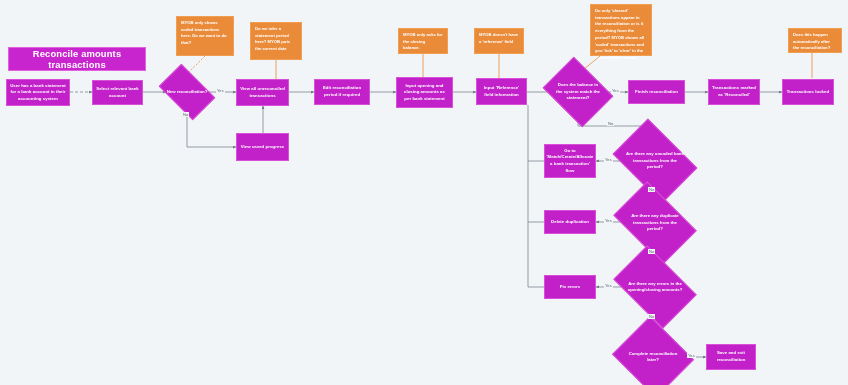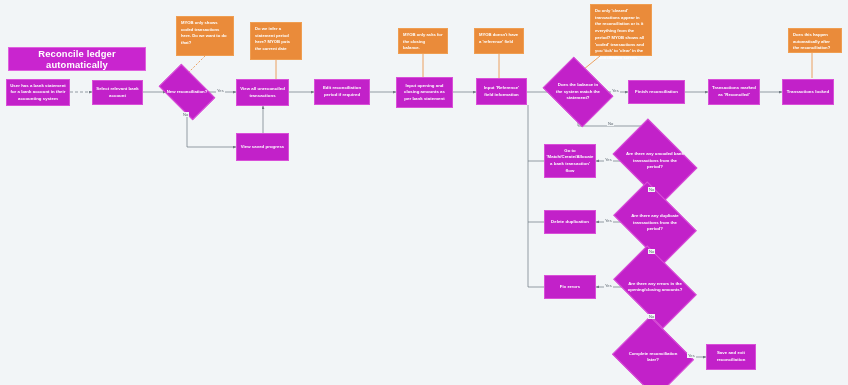--- a/index.html
+++ b/index.html
@@ -122,21 +122,21 @@
 
       <path d="M677,357 L706,357" marker-end="url(#ah)"></path>
 
       <path d="M544,161 L528,161 L528,222"></path>
       <path d="M544,222 L528,222"></path>
       <path d="M528,222 L528,287 L544,287"></path>
       <path d="M528,161 L528,110 L528,105"></path>
     </g>
   </svg>
 
-  <div class="node title" style="left:8px;top:47px;width:138px;height:24px;">Reconcile ledger automatically</div>
+  <div class="node title" style="left:8px;top:47px;width:138px;height:24px;">Reconcile amounts transactions</div>
 
   <div class="node note" style="left:176px;top:16px;width:58px;height:40px;">MYOB only shows coded transactions here. Do we want to do that?</div>
   <div class="node note" style="left:250px;top:22px;width:52px;height:38px;">Do we infer a statement period here? MYOB puts the current date</div>
   <div class="node note" style="left:398px;top:28px;width:50px;height:26px;">MYOB only asks for the closing balance.</div>
   <div class="node note" style="left:474px;top:28px;width:50px;height:26px;">MYOB doesn't have a 'reference' field</div>
   <div class="node note" style="left:590px;top:4px;width:62px;height:52px;">Do only 'cleared' transactions appear in the reconciliation or is it everything from the period? MYOB shows all 'coded' transactions and you 'tick' to 'clear' in the reconciliation screen.</div>
   <div class="node note" style="left:788px;top:28px;width:54px;height:25px;">Does this happen automatically after the reconciliation?</div>
 
   <svg class="edges" viewBox="0 0 848 385">
     <g stroke-width="0.8" fill="none">

